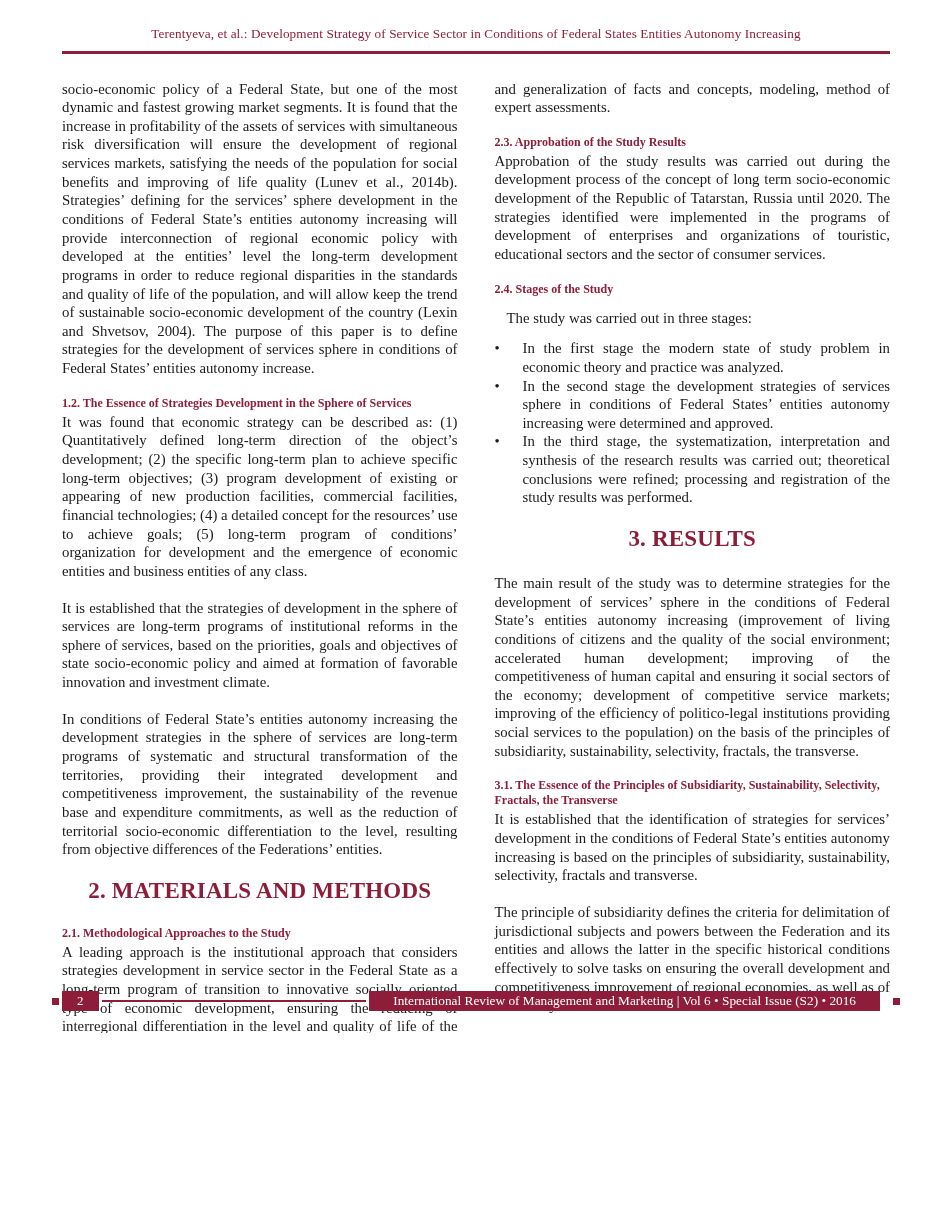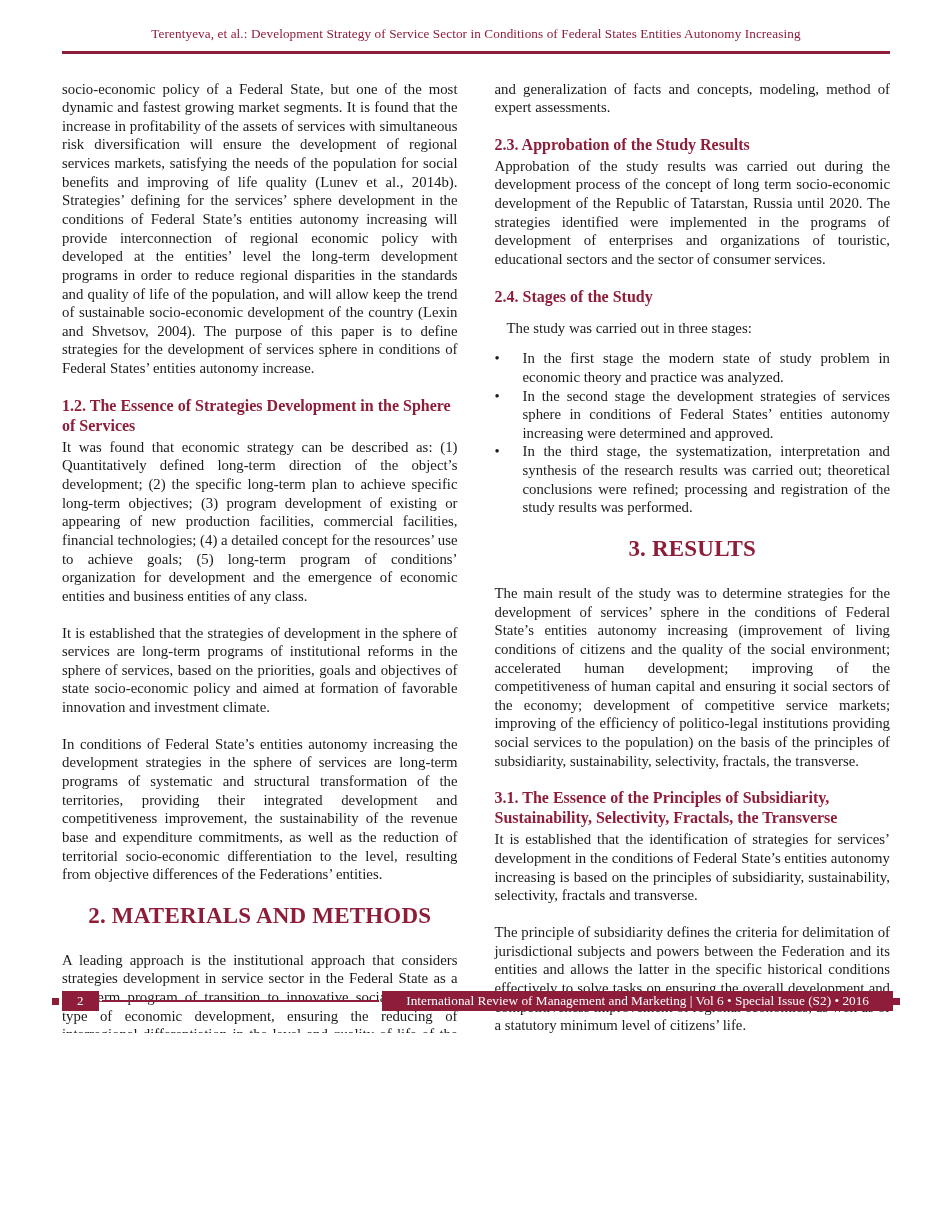--- a/index.html
+++ b/index.html
@@ -37,21 +37,21 @@
   .col {
     flex: 1 1 0;
     font-size: 14.8px;
     line-height: 1.26;
     text-align: justify;
   }
   .para { margin: 0 0 18px 0; }
   .para-tight { margin: 12px; }
   h3.sub {
     color: #8e1d3a;
-    font-size: 16px;
+    font-size: 12px;
     font-weight: bold;
     text-align: left;
     line-height: 1.25;
     margin: 0 0 2px 0;
   }
   h2.big {
     color: #8e1d3a;
     font-size: 23px;
     font-weight: bold;
     text-align: center;
@@ -95,21 +95,21 @@
     background: #8e1d3a;
     margin: 0 3px;
   }
   .journal-bar {
     background: #8e1d3a;
     color: #ffffff;
     font-size: 13.3px;
     line-height: 18px;
     padding: 1px 24px;
     white-space: nowrap;
-    margin-right: 0;
+    margin-right: 13px;
   }
 </style>
 </head>
 <body>
 
 <div class="page">
 
   <div class="running-head">Terentyeva, et al.: Development Strategy of Service Sector in Conditions of Federal States Entities Autonomy Increasing</div>
   <div class="header-rule"></div>
 
@@ -118,20 +118,21 @@
     <div class="col">
       <p class="para">socio-economic policy of a Federal State, but one of the most dynamic and fastest growing market segments. It is found that the increase in profitability of the assets of services with simultaneous risk diversification will ensure the development of regional services markets, satisfying the needs of the population for social benefits and improving of life quality (Lunev et al., 2014b). Strategies’ defining for the services’ sphere development in the conditions of Federal State’s entities autonomy increasing will provide interconnection of regional economic policy with developed at the entities’ level the long-term development programs in order to reduce regional disparities in the standards and quality of life of the population, and will allow keep the trend of sustainable socio-economic development of the country (Lexin and Shvetsov, 2004). The purpose of this paper is to define strategies for the development of services sphere in conditions of Federal States’ entities autonomy increase.</p>
 
       <h3 class="sub">1.2. The Essence of Strategies Development in the Sphere of Services</h3>
       <p class="para">It was found that economic strategy can be described as: (1) Quantitatively defined long-term direction of the object’s development; (2) the specific long-term plan to achieve specific long-term objectives; (3) program development of existing or appearing of new production facilities, commercial facilities, financial technologies; (4) a detailed concept for the resources’ use to achieve goals; (5) long-term program of conditions’ organization for development and the emergence of economic entities and business entities of any class.</p>
       <p class="para">It is established that the strategies of development in the sphere of services are long-term programs of institutional reforms in the sphere of services, based on the priorities, goals and objectives of state socio-economic policy and aimed at formation of favorable innovation and investment climate.</p>
       <p class="para">In conditions of Federal State’s entities autonomy increasing the development strategies in the sphere of services are long-term programs of systematic and structural transformation of the territories, providing their integrated development and competitiveness improvement, the sustainability of the revenue base and expenditure commitments, as well as the reduction of territorial socio-economic differentiation to the level, resulting from objective differences of the Federations’ entities.</p>
 
       <h2 class="big">2. MATERIALS AND METHODS</h2>
 
+      <h3 class="sub">2.1. Methodological Approaches to the Study</h3>
       <p class="para">A leading approach is the institutional approach that considers strategies development in service sector in the Federal State as a long-term program of transition to innovative socially oriented type of economic development, ensuring the reducing of interregional differentiation in the level and quality of life of the population, creation of equal opportunities for citizens and contributing to human development.</p>
 
       <h3 class="sub">2.2. Methods of the Study</h3>
       <p class="para">During research the following methods were used: Analysis of strategy documents, content analysis, foresight, systematization</p>
     </div>
 
     <div class="col">
       <p class="para">and generalization of facts and concepts, modeling, method of expert assessments.</p>
 
       <h3 class="sub">2.3. Approbation of the Study Results</h3>

